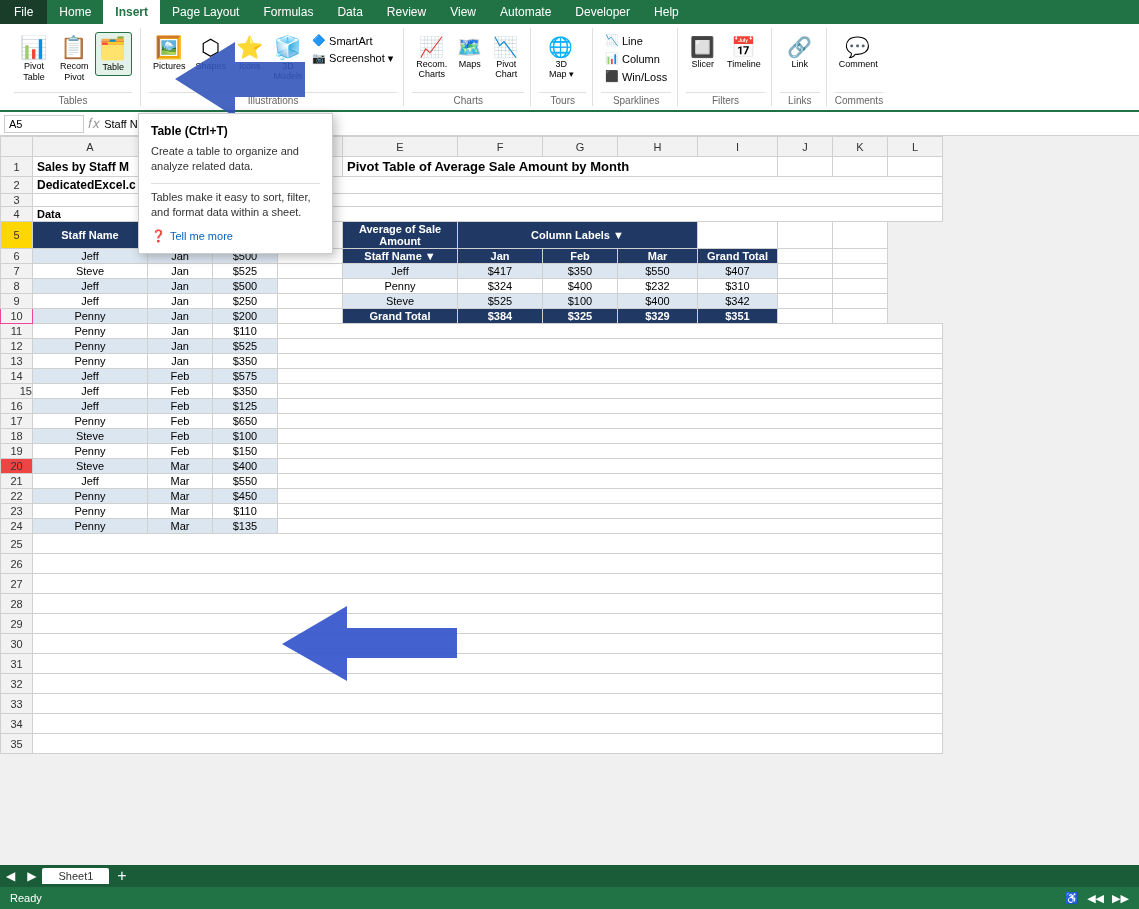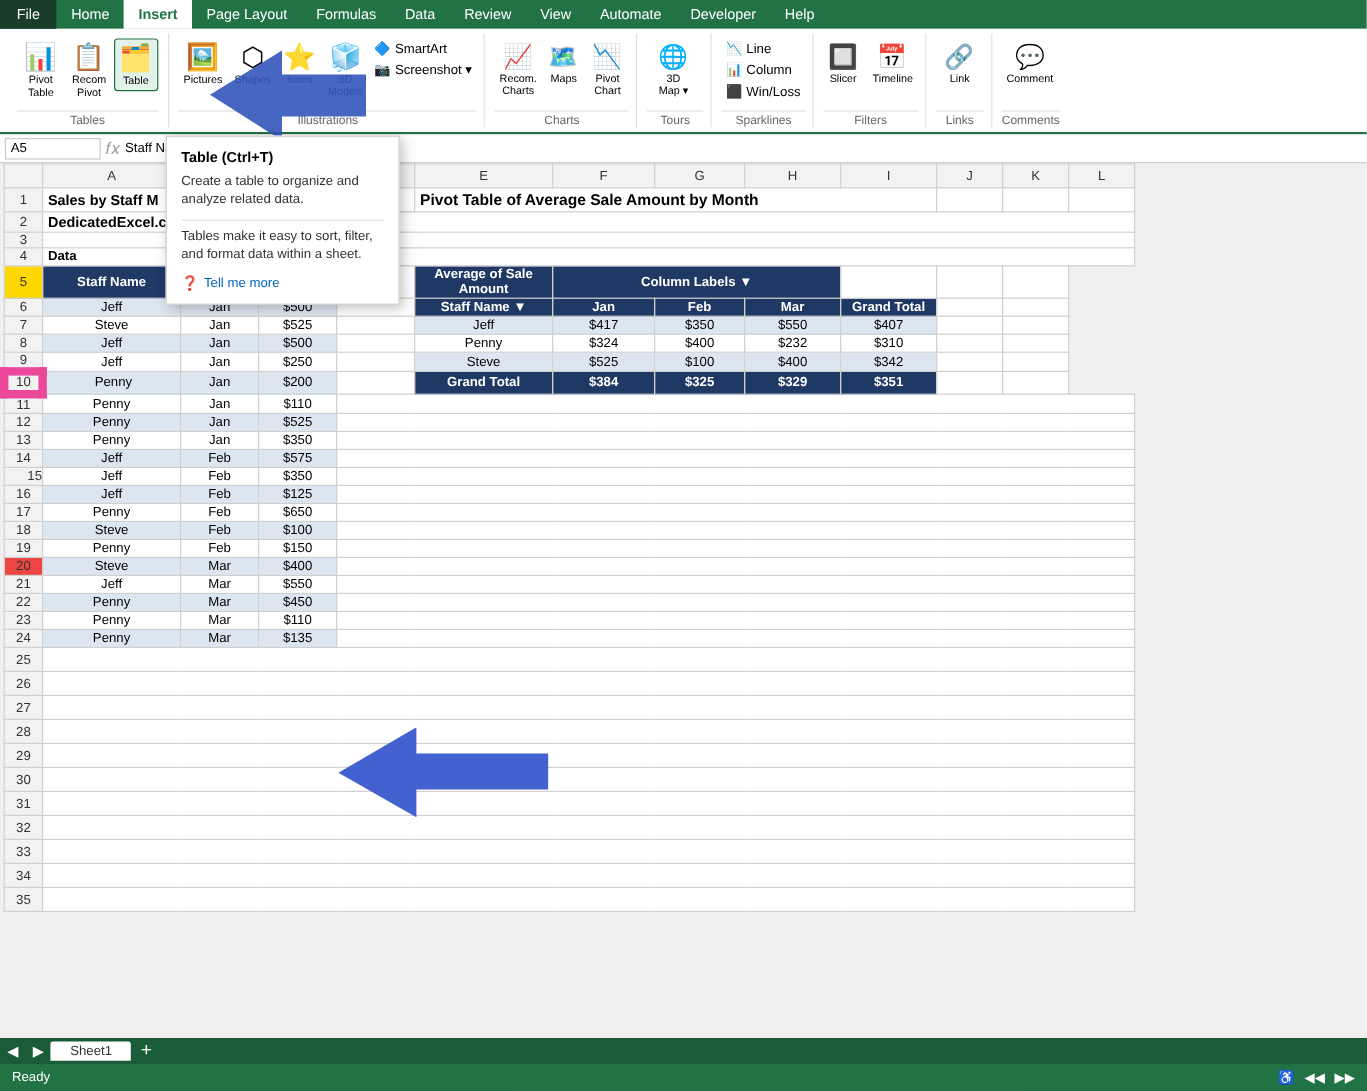--- a/index.html
+++ b/index.html
@@ -317,21 +317,21 @@
         <td style="border:1px solid #d0d0d0;padding:1px 4px;background:#dce6f1;text-align:center;">Steve</td>
         <td style="border:1px solid #d0d0d0;padding:1px 4px;background:#dce6f1;text-align:center;">$525</td>
         <td style="border:1px solid #d0d0d0;padding:1px 4px;background:#dce6f1;text-align:center;">$100</td>
         <td style="border:1px solid #d0d0d0;padding:1px 4px;background:#dce6f1;text-align:center;">$400</td>
         <td style="border:1px solid #d0d0d0;padding:1px 4px;background:#dce6f1;text-align:center;">$342</td>
         <td style="border:1px solid #d0d0d0;background:white;"></td>
         <td style="border:1px solid #d0d0d0;background:white;"></td>
       </tr>
 
       <tr>
-        <td style="background:#f2f2f2;border:7px solid #ec4899;text-align:center;color:#333;">10</td>
+        <td style="background:#f2f2f2;border:1px solid #ec4899;text-align:center;color:#333;">10</td>
         <td style="border:1px solid #d0d0d0;padding:1px 6px;background:#dce6f1;text-align:center;">Penny</td>
         <td style="border:1px solid #d0d0d0;padding:1px 4px;background:#dce6f1;text-align:center;">Jan</td>
         <td style="border:1px solid #d0d0d0;padding:1px 4px;background:#dce6f1;text-align:center;">$200</td>
         <td style="border:1px solid #d0d0d0;background:white;"></td>
 
         <td style="border:1px solid #d0d0d0;padding:1px 4px;background:#1f3864;color:white;font-weight:bold;text-align:center;">Grand Total</td>
         <td style="border:1px solid #d0d0d0;padding:1px 4px;background:#1f3864;color:white;font-weight:bold;text-align:center;">$384</td>
         <td style="border:1px solid #d0d0d0;padding:1px 4px;background:#1f3864;color:white;font-weight:bold;text-align:center;">$325</td>
         <td style="border:1px solid #d0d0d0;padding:1px 4px;background:#1f3864;color:white;font-weight:bold;text-align:center;">$329</td>
         <td style="border:1px solid #d0d0d0;padding:1px 4px;background:#1f3864;color:white;font-weight:bold;text-align:center;">$351</td>

